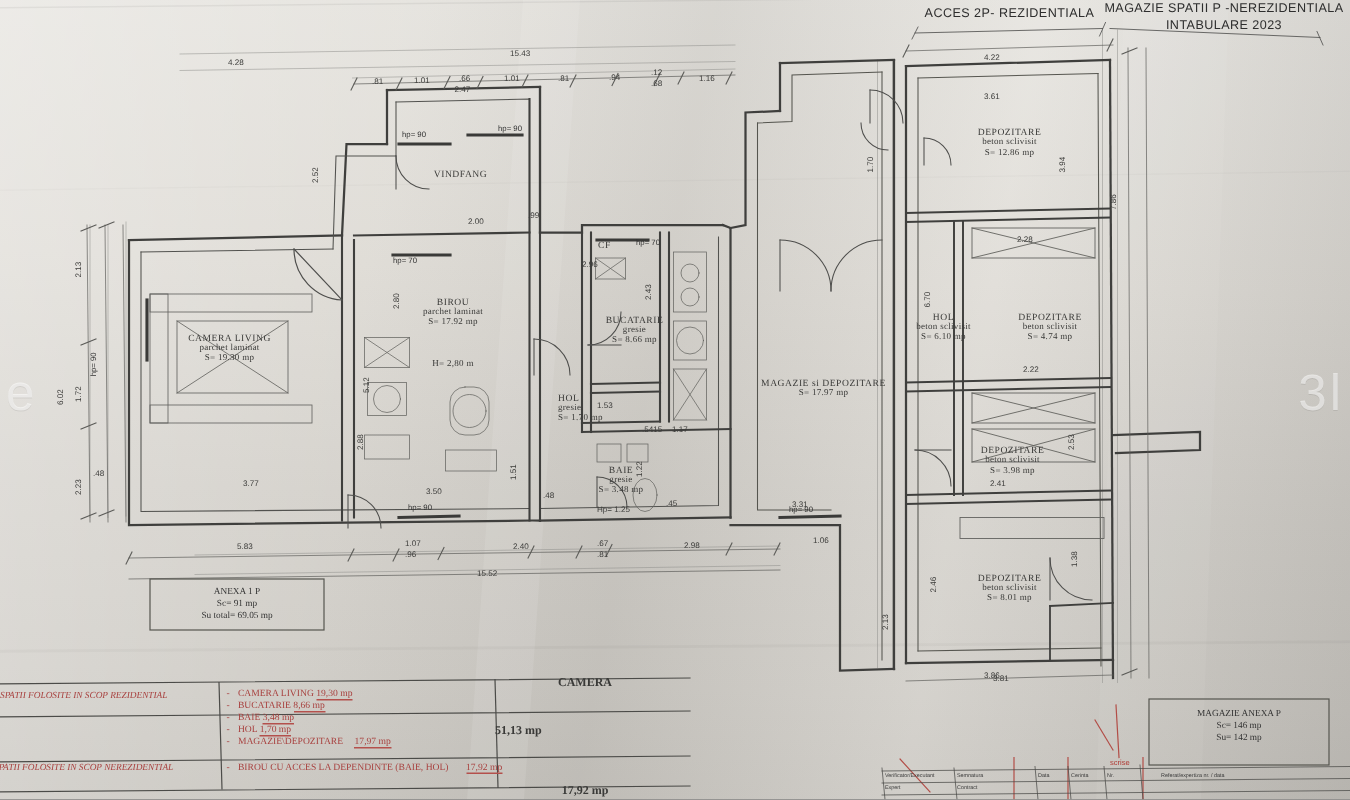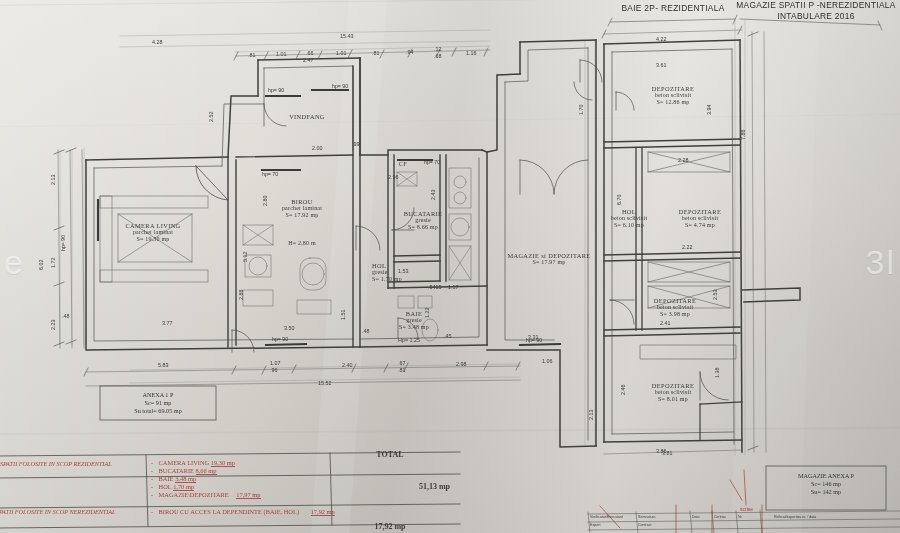--- a/index.html
+++ b/index.html
@@ -370,23 +370,23 @@
         <path d="M760 510 L762 533"></path>
       </g>
     </g>
   </svg>
 
   <div id="wm">
     <span class="seg">e</span>
     <span class="seg">3l</span>
   </div>
 
-  <div class="lbl hdr" style="left:608px;top:3px;width:130px;">BAIE 2P- REZIDENTIALA</div>
+  <div class="lbl hdr" style="left:608px;top:3px;width:130px;">ACCES 2P- REZIDENTIALA</div>
   <div class="lbl hdr" style="left:736px;top:0px;width:160px;">MAGAZIE SPATII P -NEREZIDENTIALA</div>
-  <div class="lbl hdr" style="left:736px;top:11px;width:160px;">INTABULARE 2016</div>
+  <div class="lbl hdr" style="left:736px;top:11px;width:160px;">INTABULARE 2023</div>
 
   <div class="lbl room" style="left:98px;top:222px;width:110px;">
     <b>CAMERA LIVING</b>
     <i>parchet laminat</i>
     <i>S= 19.30 mp</i>
   </div>
 
   <div class="lbl room" style="left:270px;top:113px;width:74px;">
     <b>VINDFANG</b>
   </div>
@@ -541,21 +541,21 @@
   <div class="lbl hp" style="left:332px;top:84px;">hp= 90</div>
   <div class="lbl hp" style="left:262px;top:172px;">hp= 70</div>
   <div class="lbl hp" style="left:424px;top:160px;">hp= 70</div>
   <div class="lbl hp" style="left:272px;top:337px;">hp= 90</div>
   <div class="lbl hp" style="left:526px;top:338px;">hp= 90</div>
   <div class="lbl hp v" style="left:56px;top:240px;transform:rotate(-90deg);">hp= 90</div>
 
   <div id="tbl">
     <div class="cell redtxt" style="left:4px;top:8px;width:140px;font-style:italic;font-size:6.2px;">SPATII FOLOSITE IN SCOP REZIDENTIAL</div>
 
-    <div class="cell" style="left:334px;top:-2px;width:120px;text-align:center;font-weight:bold;font-size:8px;font-family:'Liberation Serif',serif;">TOTAL</div>
+    <div class="cell" style="left:334px;top:-2px;width:120px;text-align:center;font-weight:bold;font-size:8px;font-family:'Liberation Serif',serif;">CAMERA</div>
 
     <div class="cell redtxt" style="left:155px;top:7px;">
       <span style="display:inline-block;width:6px;">-</span>
       <span>CAMERA LIVING</span>
       <span class="uline">19,30 mp</span>
     </div>
     <div class="cell redtxt" style="left:155px;top:15px;">
       <span style="display:inline-block;width:6px;">-</span>
       <span>BUCATARIE</span>
       <span class="uline">8,66 mp</span>
@@ -569,21 +569,21 @@
       <span style="display:inline-block;width:6px;">-</span>
       <span>HOL</span>
       <span class="uline">1,70 mp</span>
     </div>
     <div class="cell redtxt" style="left:155px;top:39px;">
       <span style="display:inline-block;width:6px;">-</span>
       <span>MAGAZIE\DEPOZITARE</span>
       <span class="uline" style="margin-left:6px;">17,97 mp</span>
     </div>
 
-    <div class="cell" style="left:334px;top:30px;width:120px;text-align:right;font-weight:bold;font-size:8px;font-family:'Liberation Serif',serif;">51,13 mp</div>
+    <div class="cell" style="left:334px;top:30px;width:120px;text-align:left;font-weight:bold;font-size:8px;font-family:'Liberation Serif',serif;">51,13 mp</div>
 
     <div class="cell redtxt" style="left:0px;top:56px;width:146px;font-style:italic;font-size:6.2px;">SPATII FOLOSITE IN SCOP NEREZIDENTIAL</div>
 
     <div class="cell redtxt" style="left:155px;top:56px;">
       <span style="display:inline-block;width:6px;">-</span>
       <span>BIROU CU ACCES LA DEPENDINTE (BAIE, HOL)</span>
       <span class="uline" style="margin-left:10px;">17,92 mp</span>
     </div>
 
     <div class="cell" style="left:334px;top:70px;width:120px;text-align:center;font-weight:bold;font-size:8px;font-family:'Liberation Serif',serif;">17,92 mp</div>

